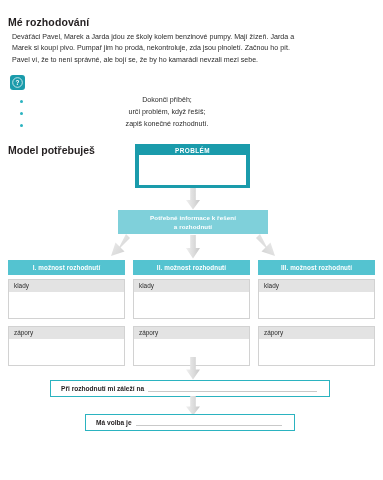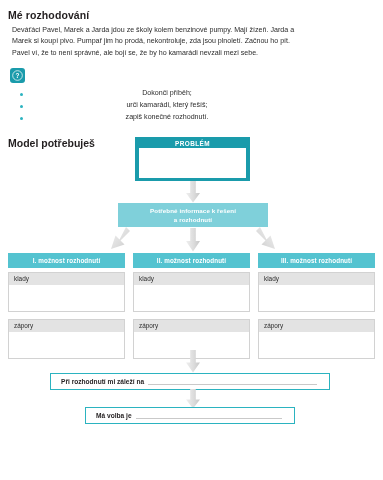--- a/index.html
+++ b/index.html
@@ -11,21 +11,21 @@
     height: 480px;
     background: #ffffff;
     font-family: "Liberation Sans", sans-serif;
     color: #231f20;
     overflow: hidden;
     position: relative;
   }
 
   
   .page {
-    padding: 9px 8px 0 8px;
+    padding: 16px 8px 0 8px;
     box-sizing: border-box;
     width: 311px;
   }
   .section-title {
     font-size: 10.5px;
     font-weight: bold;
     margin: 0 0 3px 0;
     letter-spacing: 0.1px;
   }
   .story {
@@ -215,21 +215,21 @@
 
   <div class="instructions">
     <div class="q-icon">
       <svg width="11" height="11" viewBox="0 0 24 24">
         <circle cx="12" cy="12" r="10.5" fill="none" stroke="#ffffff" stroke-width="1.6"></circle>
         <text x="12" y="17" font-size="14" font-family="Liberation Sans, sans-serif" font-weight="bold" fill="#ffffff" text-anchor="middle">?</text>
       </svg>
     </div>
     <ul class="task-list">
       <li>Dokonči příběh;</li>
-      <li>urči kamarádi, který řešíš;</li>
+      <li>urči problém, když řešíš;</li>
       <li>zapiš konečné rozhodnutí.</li>
     </ul>
   </div>
 
   <h2 class="model-title">Model potřebuješ</h2>
 </div>
 
 <div class="diagram">
 
   <div class="problem-box">

